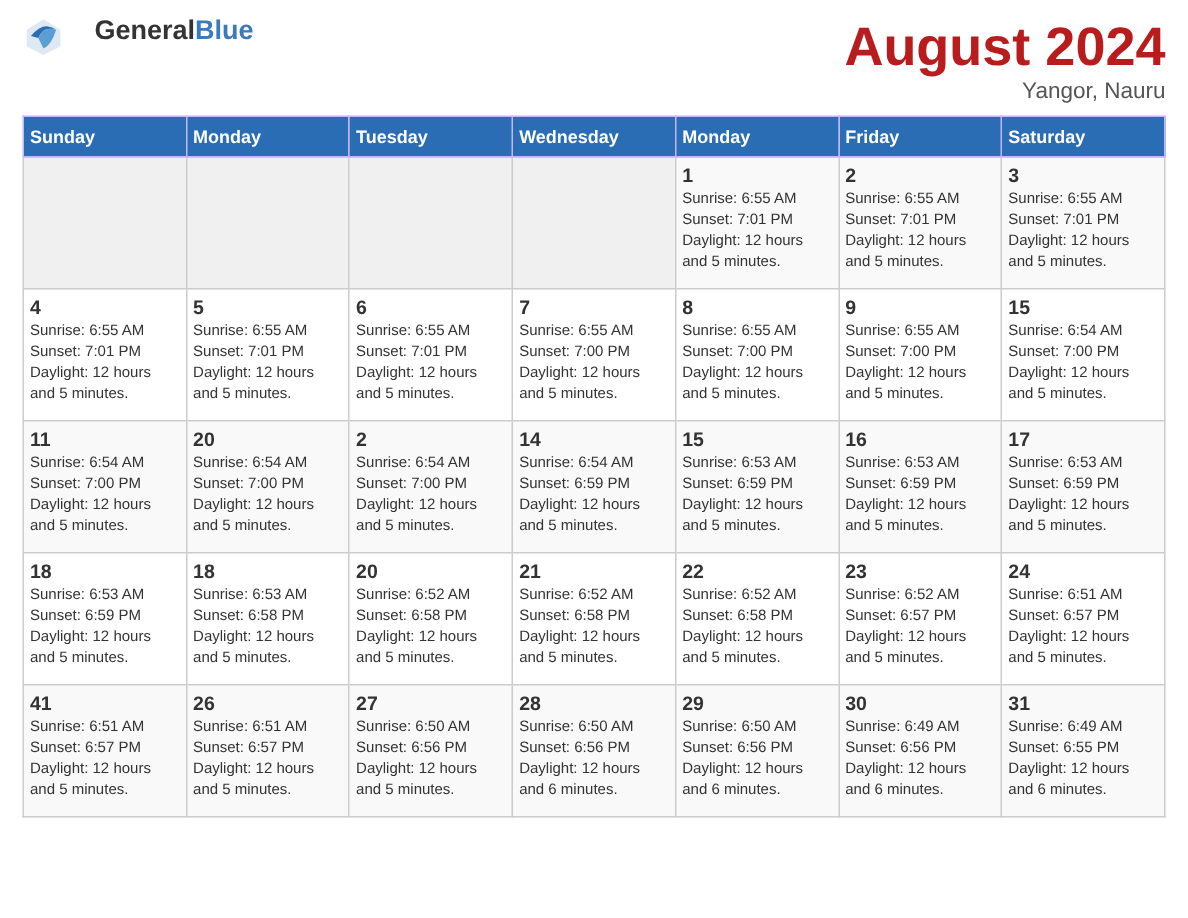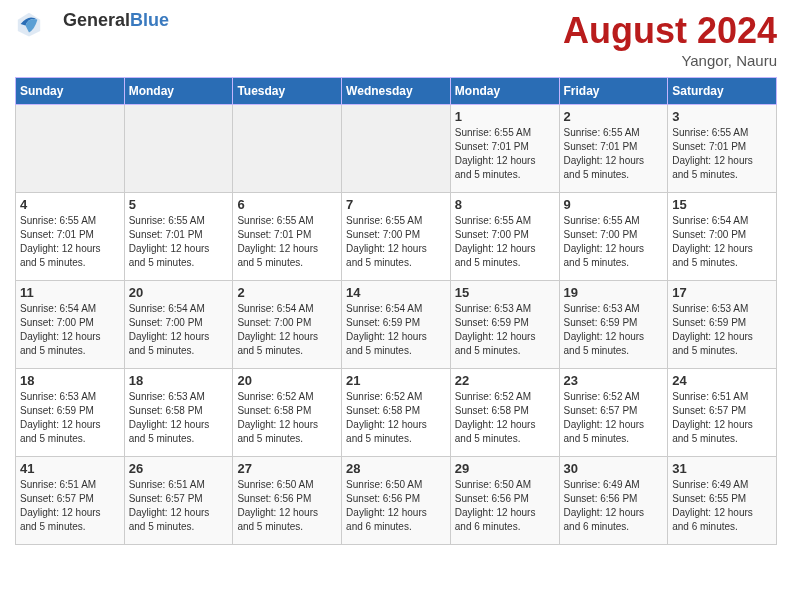--- a/index.html
+++ b/index.html
@@ -229,21 +229,21 @@
 and 5 minutes.</div>
         </td>
         <td>
           <span class="day-number">15</span>
           <div class="day-info" style="white-space: pre-line;">Sunrise: 6:53 AM
 Sunset: 6:59 PM
 Daylight: 12 hours
 and 5 minutes.</div>
         </td>
         <td>
-          <span class="day-number">19</span>
+          <span class="day-number">16</span>
           <div class="day-info" style="white-space: pre-line;">Sunrise: 6:53 AM
 Sunset: 6:59 PM
 Daylight: 12 hours
 and 5 minutes.</div>
         </td>
         <td>
           <span class="day-number">17</span>
           <div class="day-info" style="white-space: pre-line;">Sunrise: 6:53 AM
 Sunset: 6:59 PM
 Daylight: 12 hours

